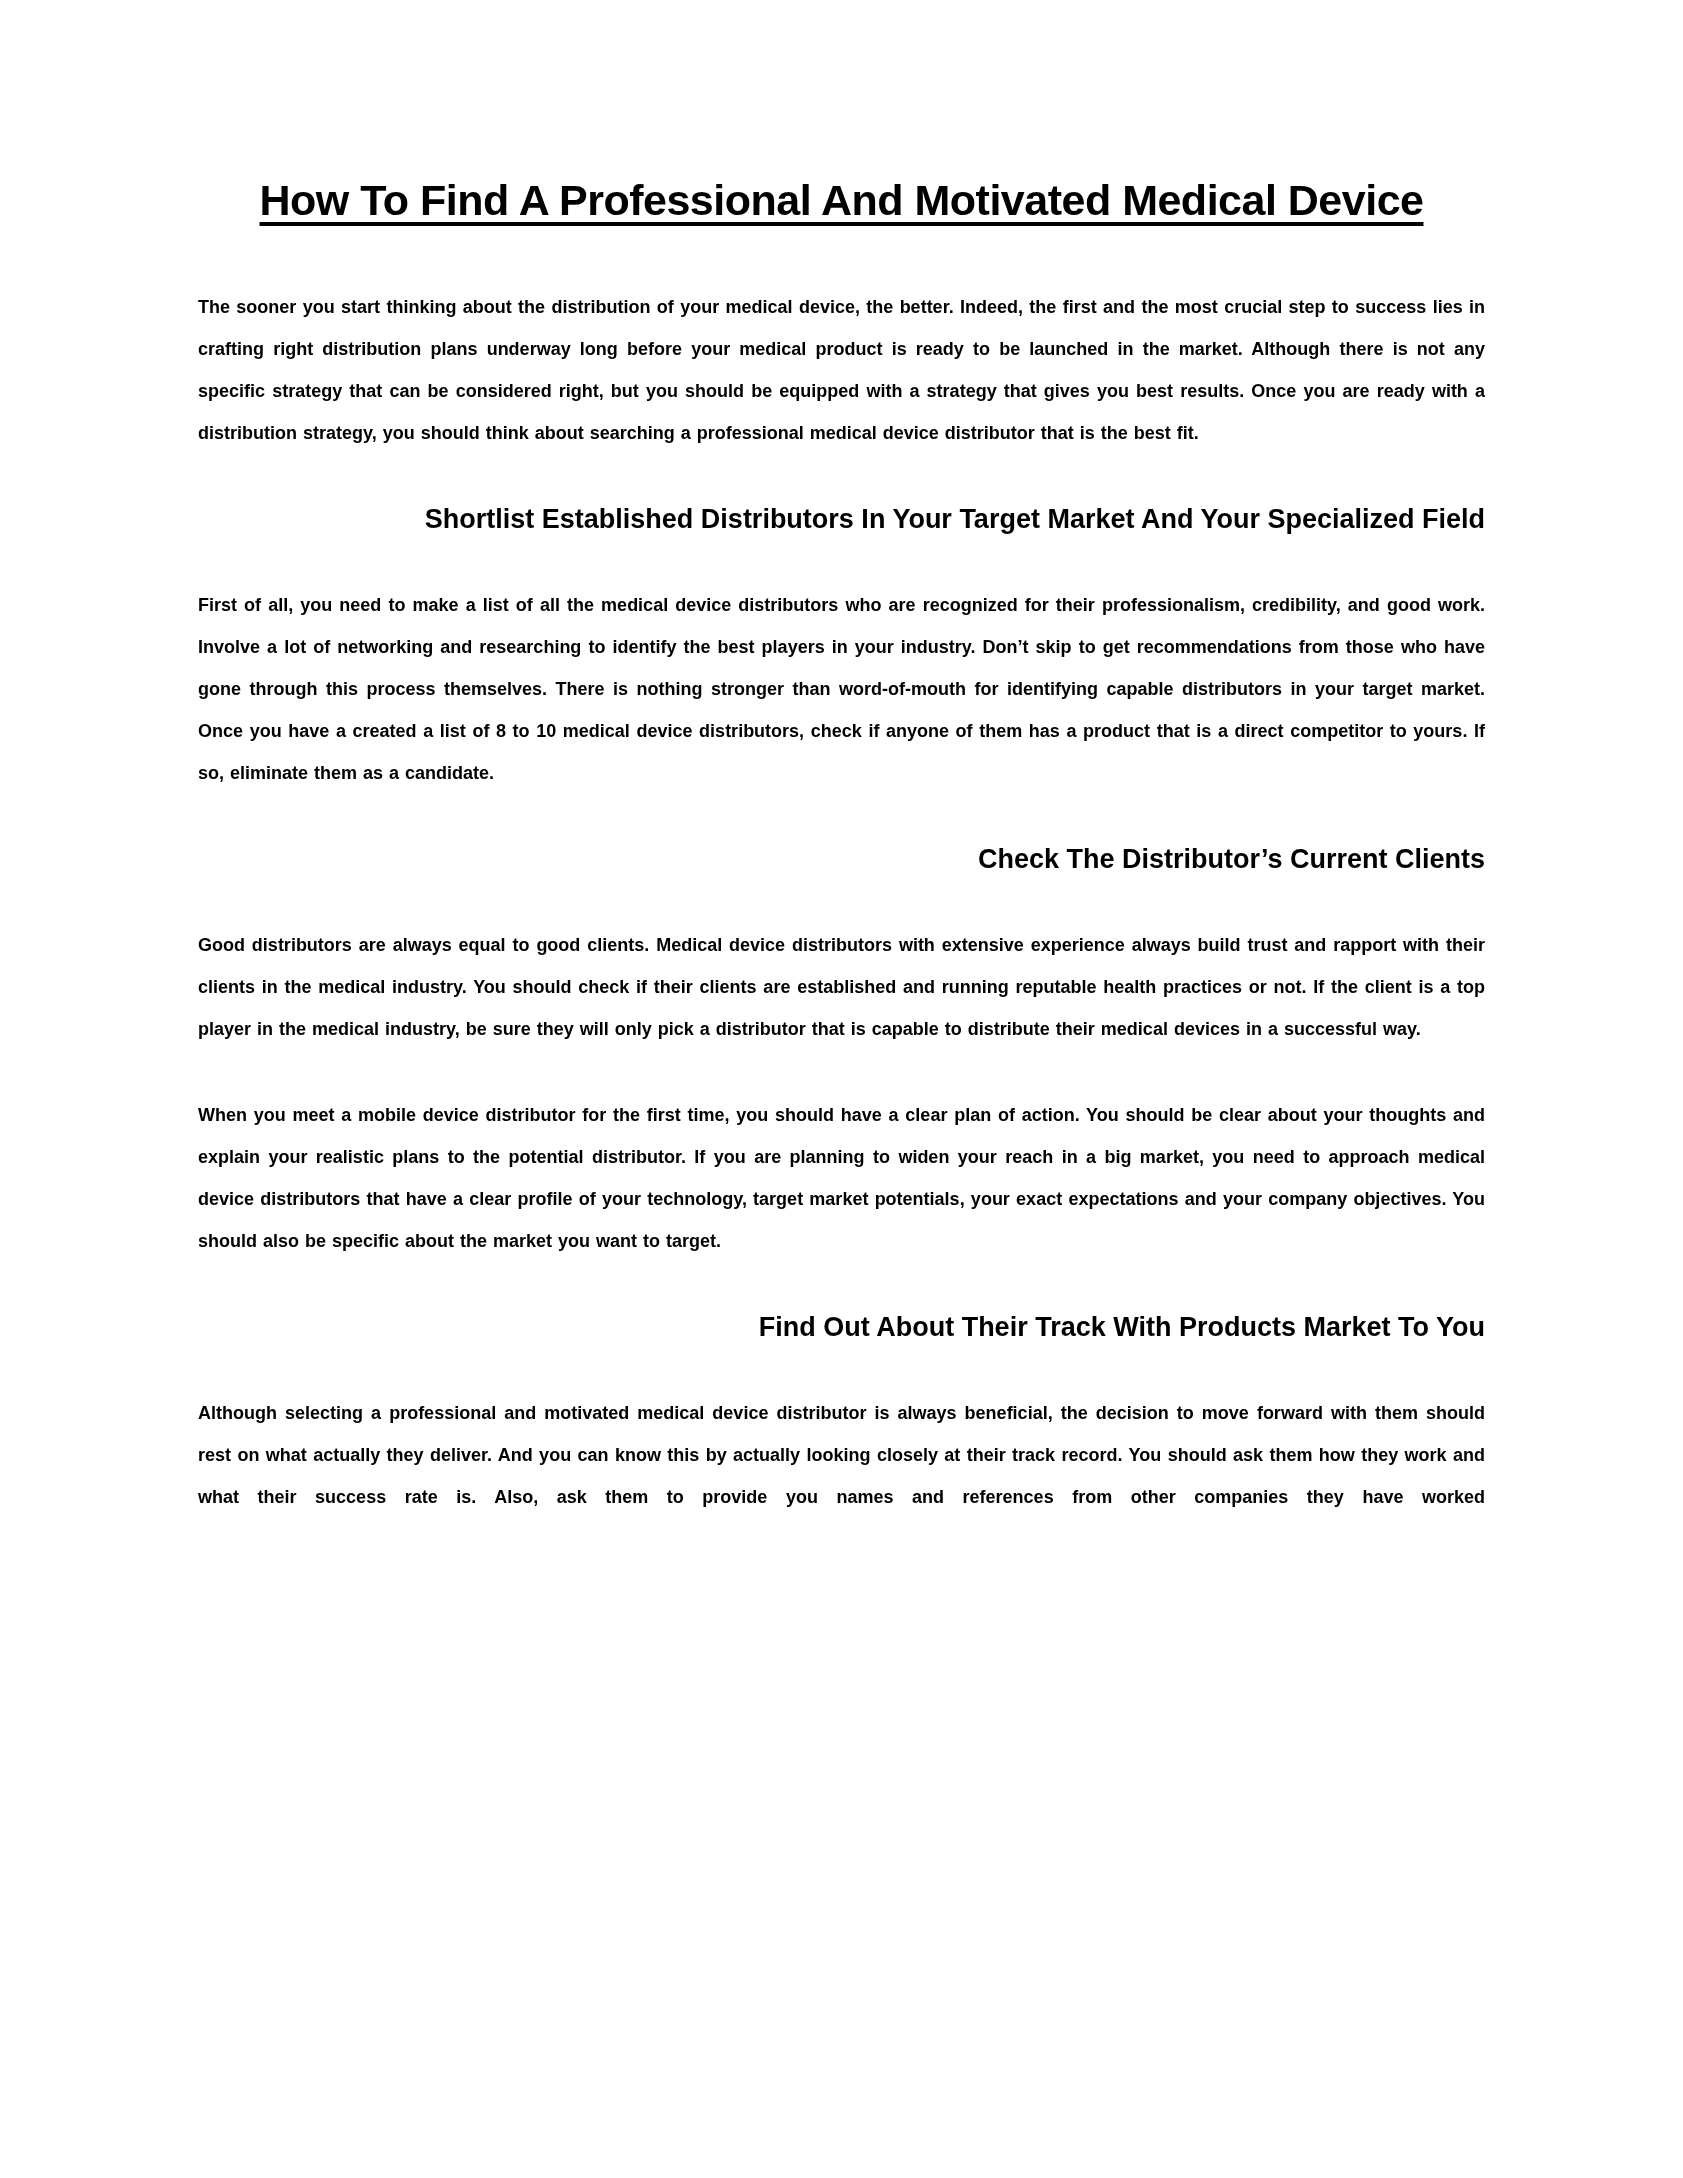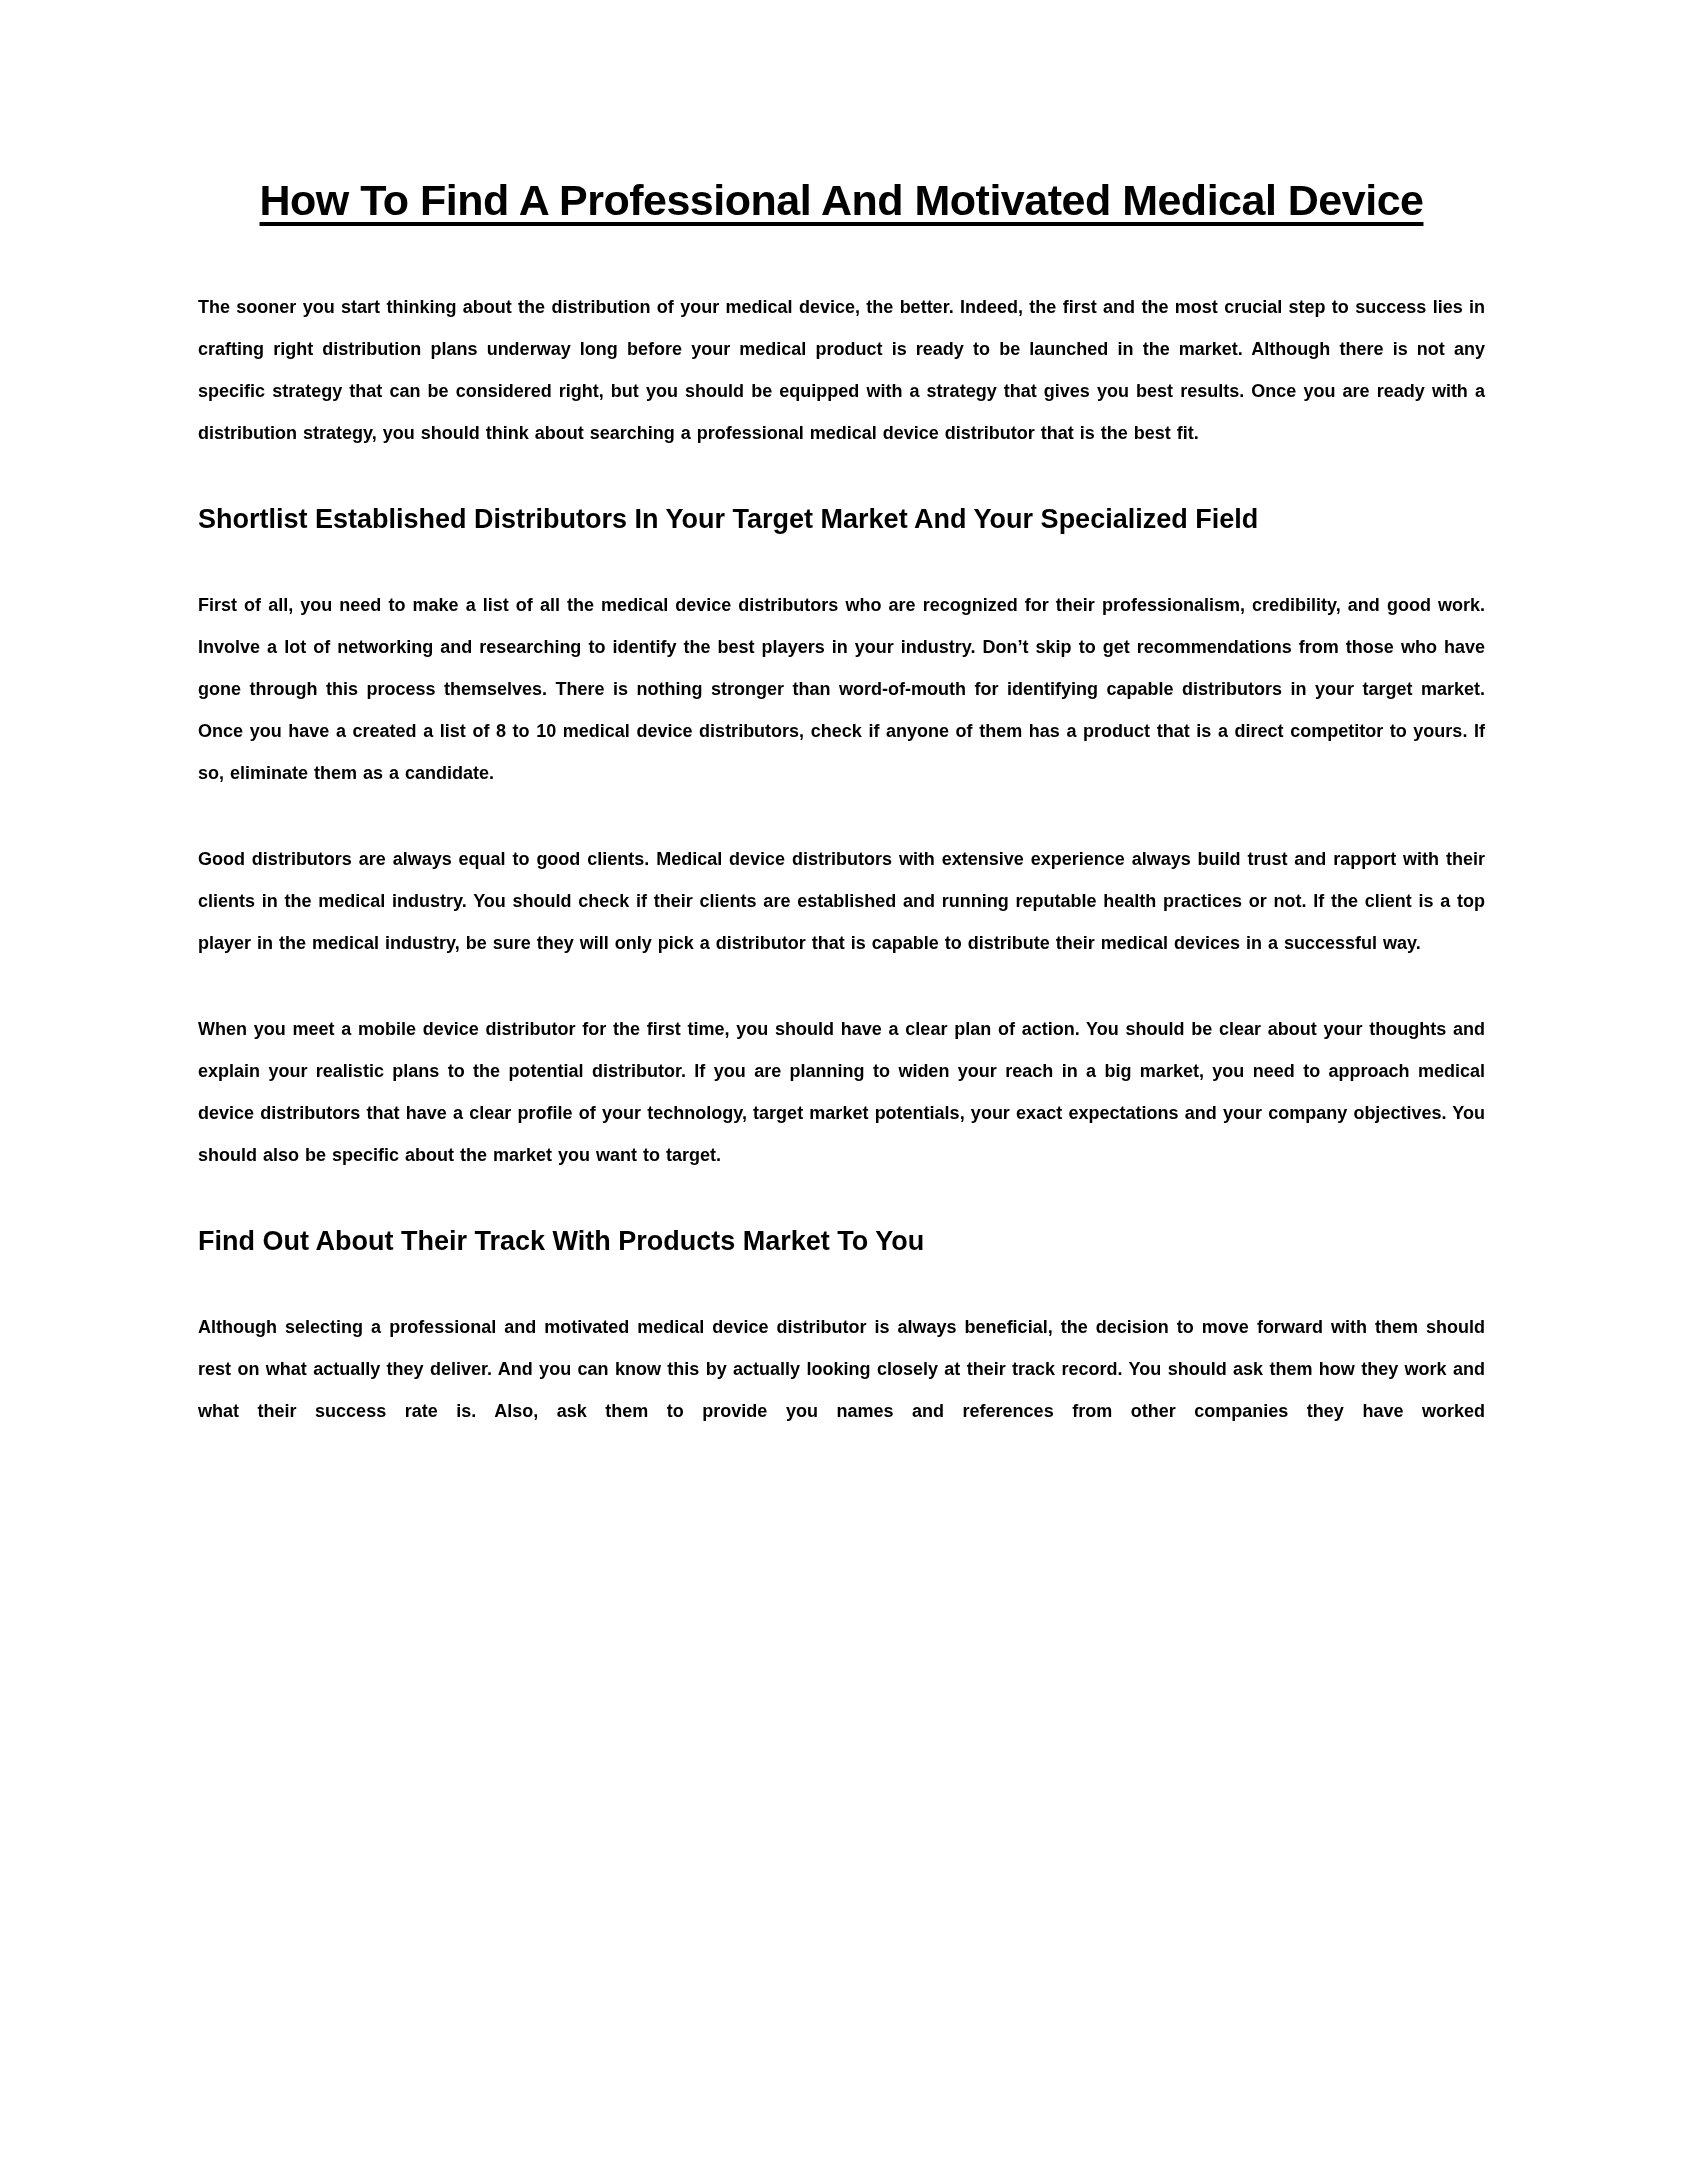--- a/index.html
+++ b/index.html
@@ -45,38 +45,40 @@
     text-align: left;
   }
   .body-text.justify-last {
     text-align-last: justify;
   }
   .section-heading {
     font-size: 27px;
     line-height: 42px;
     font-weight: bold;
     margin: 0 0 44px 0;
+    text-align: right;
   }
 </style>
 </head>
 <body>
 
 <div class="page">
 
   <h1 class="doc-title">
     <span class="title-line">How To Find A Professional And Motivated Medical Device</span>
   </h1>
 
   <p class="body-text">The sooner you start thinking about the distribution of your medical device, the better. Indeed, the first and the most crucial step to success lies in crafting right distribution plans underway long before your medical product is ready to be launched in the market. Although there is not any specific strategy that can be considered right, but you should be equipped with a strategy that gives you best results. Once you are ready with a distribution strategy, you should think about searching a professional medical device distributor that is the best fit.</p>
 
 
   <h2 class="section-heading">Shortlist Established Distributors In Your Target Market And Your Specialized Field</h2>
 
   <p class="body-text">First of all, you need to make a list of all the medical device distributors who are recognized for their professionalism, credibility, and good work. Involve a lot of networking and researching to identify the best players in your industry. Don’t skip to get recommendations from those who have gone through this process themselves. There is nothing stronger than word-of-mouth for identifying capable distributors in your target market. Once you have a created a list of 8 to 10 medical device distributors, check if anyone of them has a product that is a direct competitor to yours. If so, eliminate them as a candidate.</p>
 
+  <h2 class="section-heading">Check The Distributor’s Current Clients</h2>
 
   <p class="body-text">Good distributors are always equal to good clients. Medical device distributors with extensive experience always build trust and rapport with their clients in the medical industry. You should check if their clients are established and running reputable health practices or not. If the client is a top player in the medical industry, be sure they will only pick a distributor that is capable to distribute their medical devices in a successful way.</p>
 
 
   <p class="body-text">When you meet a mobile device distributor for the first time, you should have a clear plan of action. You should be clear about your thoughts and explain your realistic plans to the potential distributor. If you are planning to widen your reach in a big market, you need to approach medical device distributors that have a clear profile of your technology, target market potentials, your exact expectations and your company objectives. You should also be specific about the market you want to target.</p>
 
   <h2 class="section-heading">Find Out About Their Track With Products Market To You</h2>
 
   <p class="body-text justify-last">Although selecting a professional and motivated medical device distributor is always beneficial, the decision to move forward with them should rest on what actually they deliver. And you can know this by actually looking closely at their track record. You should ask them how they work and what their success rate is. Also, ask them to provide you names and references from other companies they have worked</p>
 

